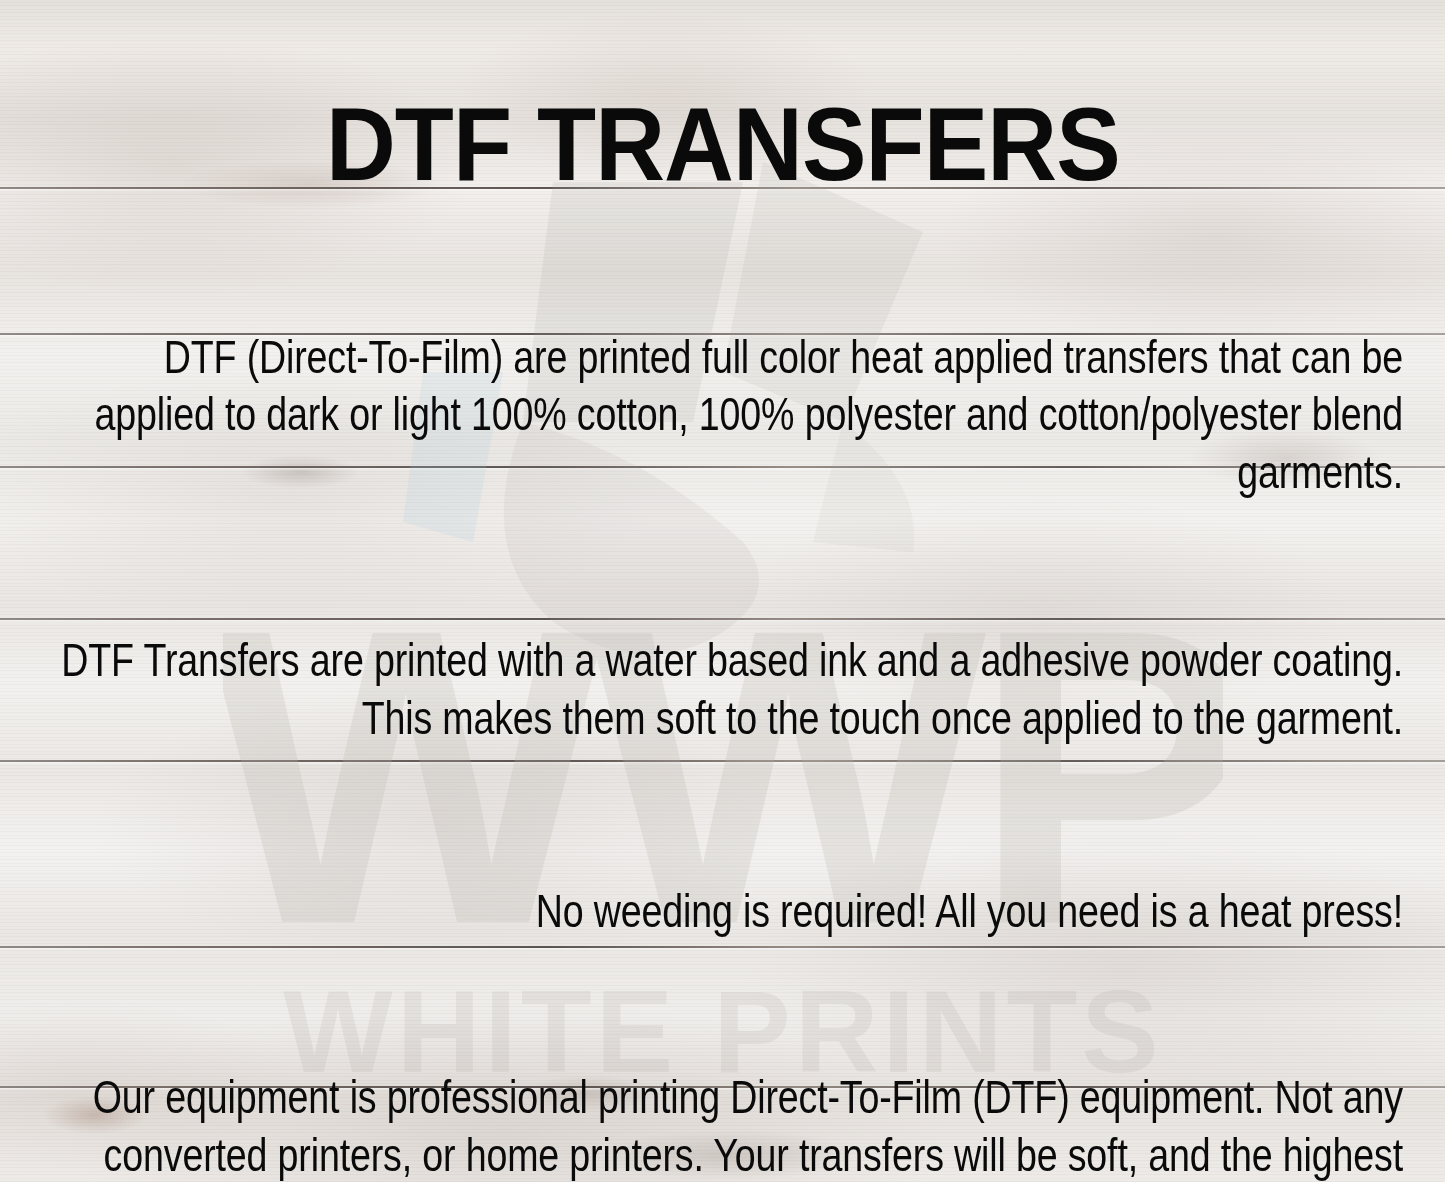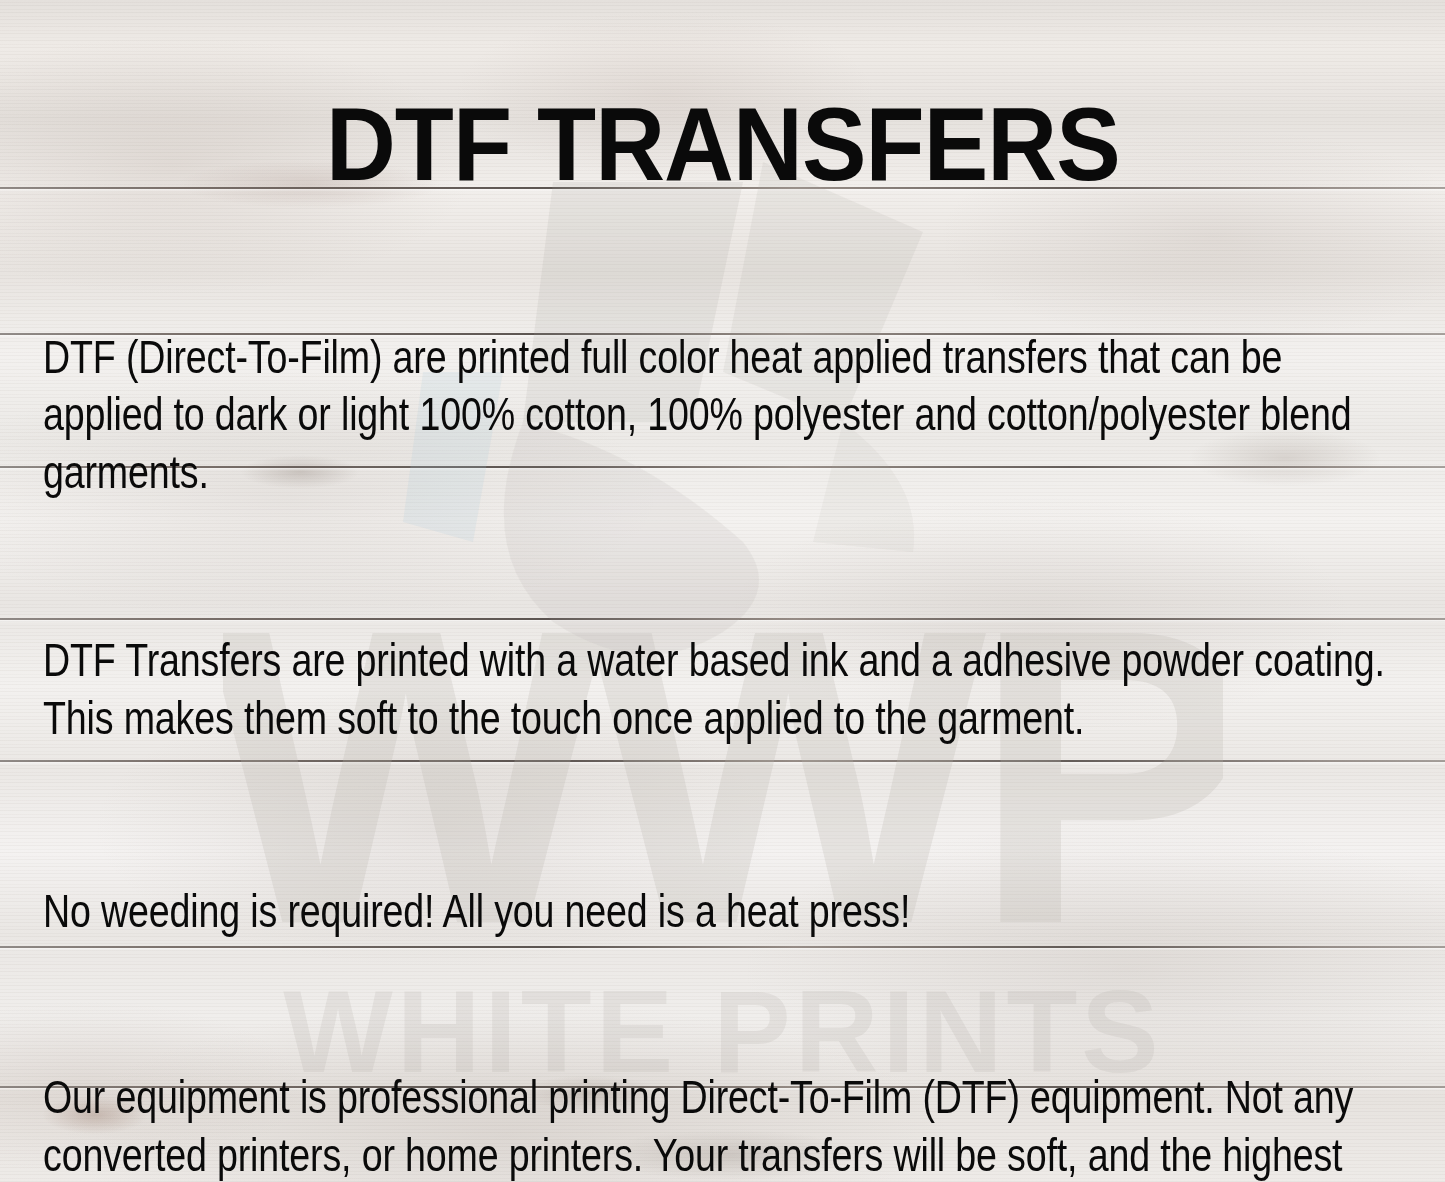--- a/index.html
+++ b/index.html
@@ -123,21 +123,21 @@
   .watermark svg { display: block; }
 
   
   .content {
     position: absolute;
     inset: 0;
     display: flex;
     flex-direction: column;
     align-items: center;
     color: #0a0a0a;
-    text-align: left;
+    text-align: right;
   }
 
   .title {
     font-family: "Liberation Sans Narrow", "Liberation Sans", sans-serif;
     font-weight: 700;
     font-size: 104px;
     line-height: 1;
     letter-spacing: -1px;
     margin-top: 92px;
     transform: scaleX(0.93);

